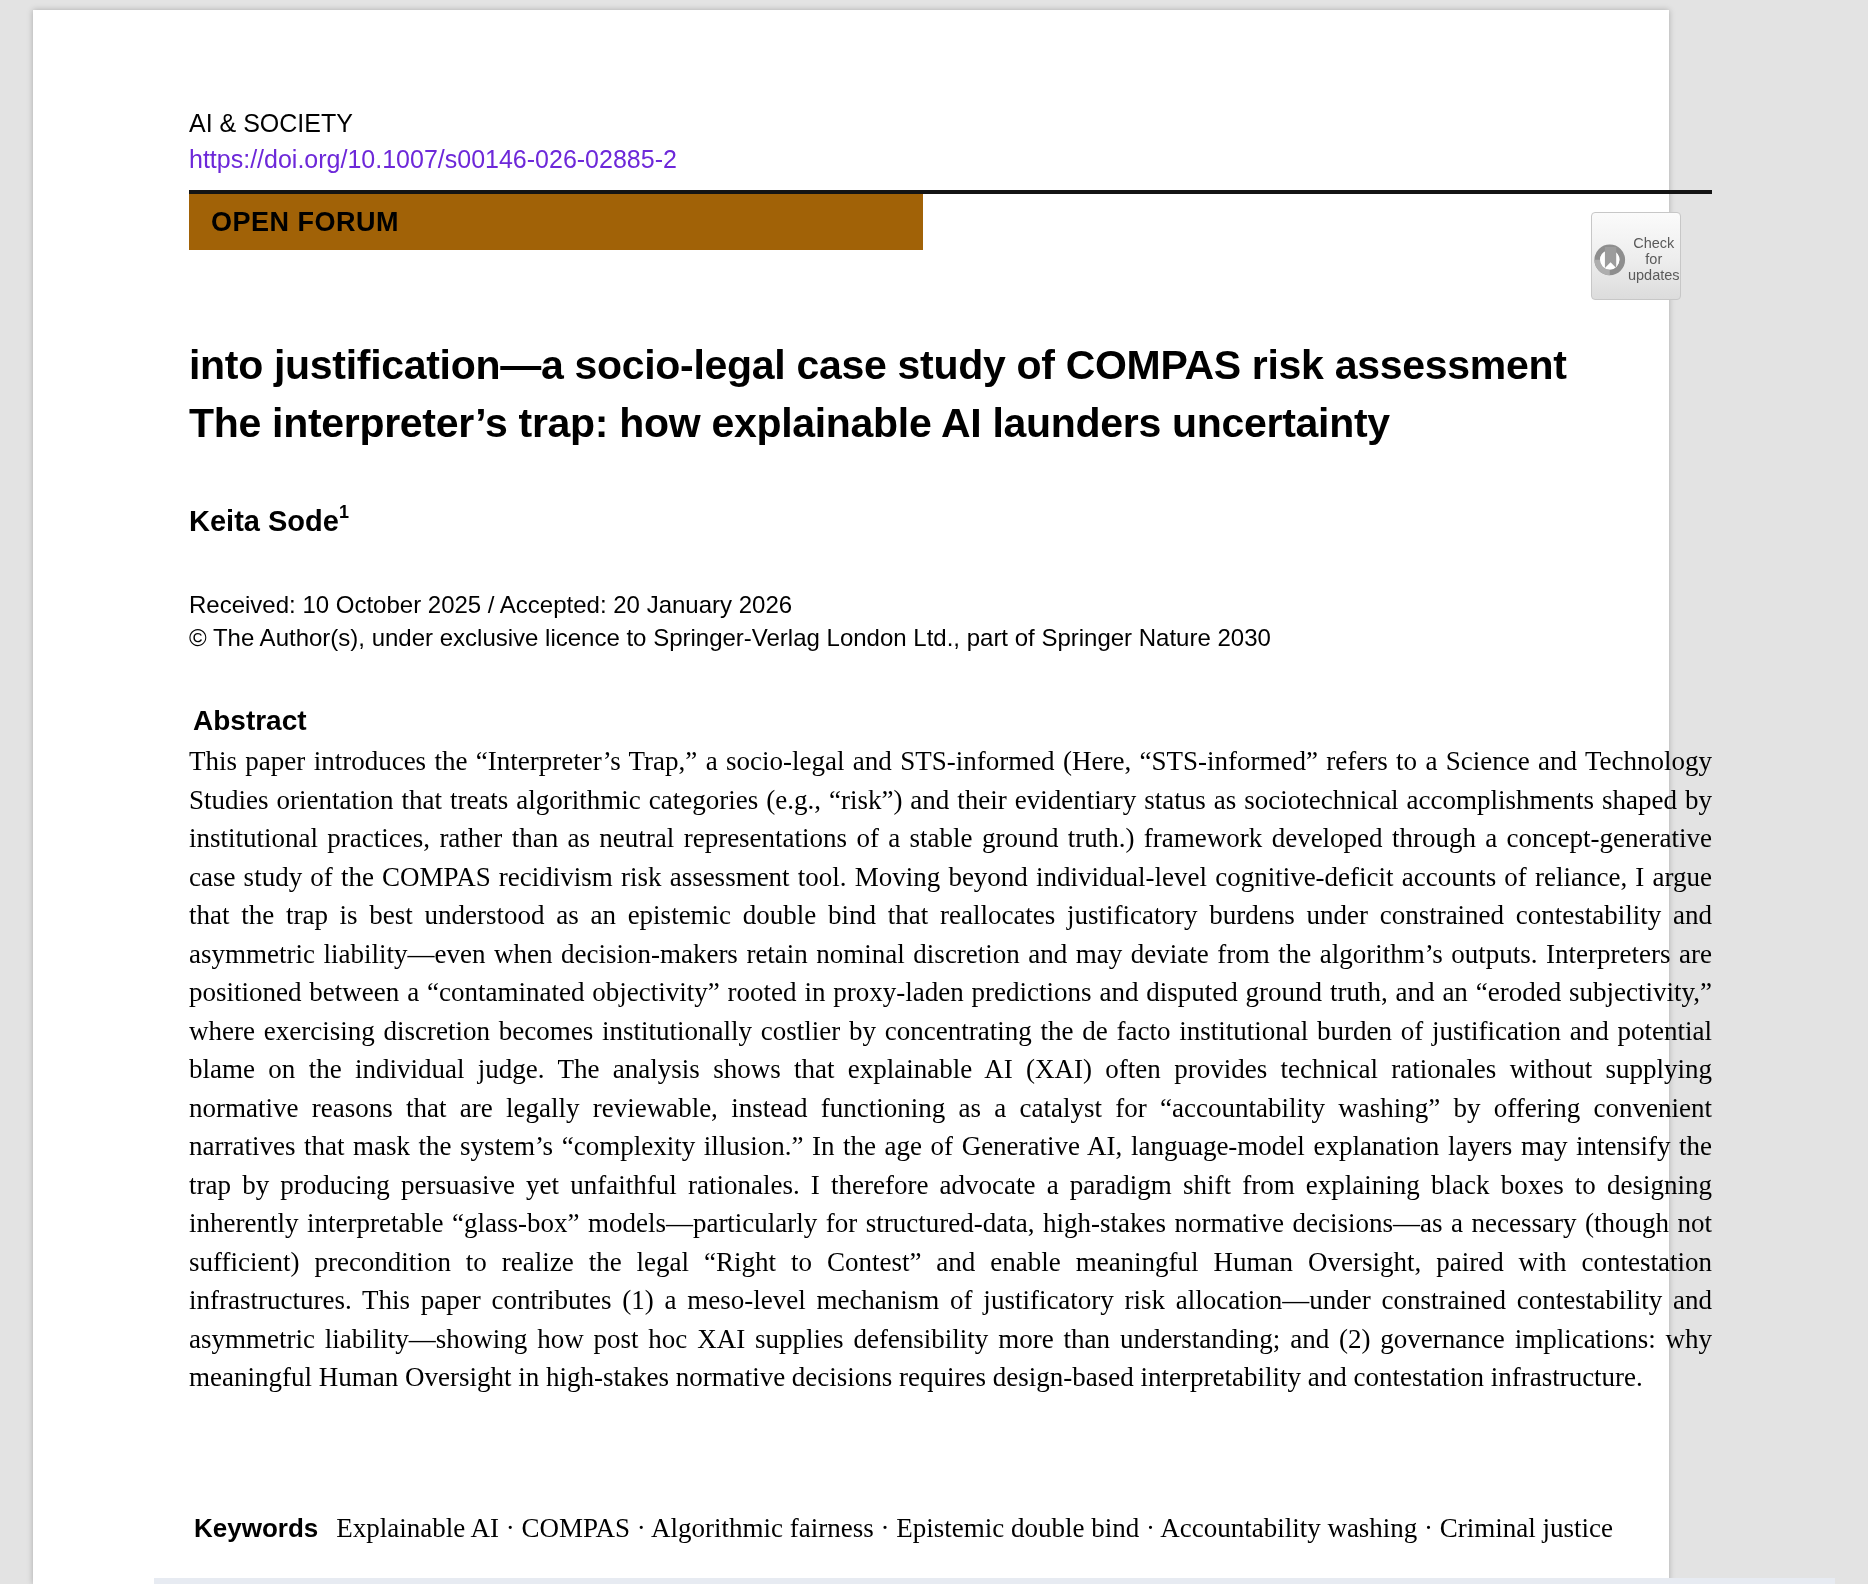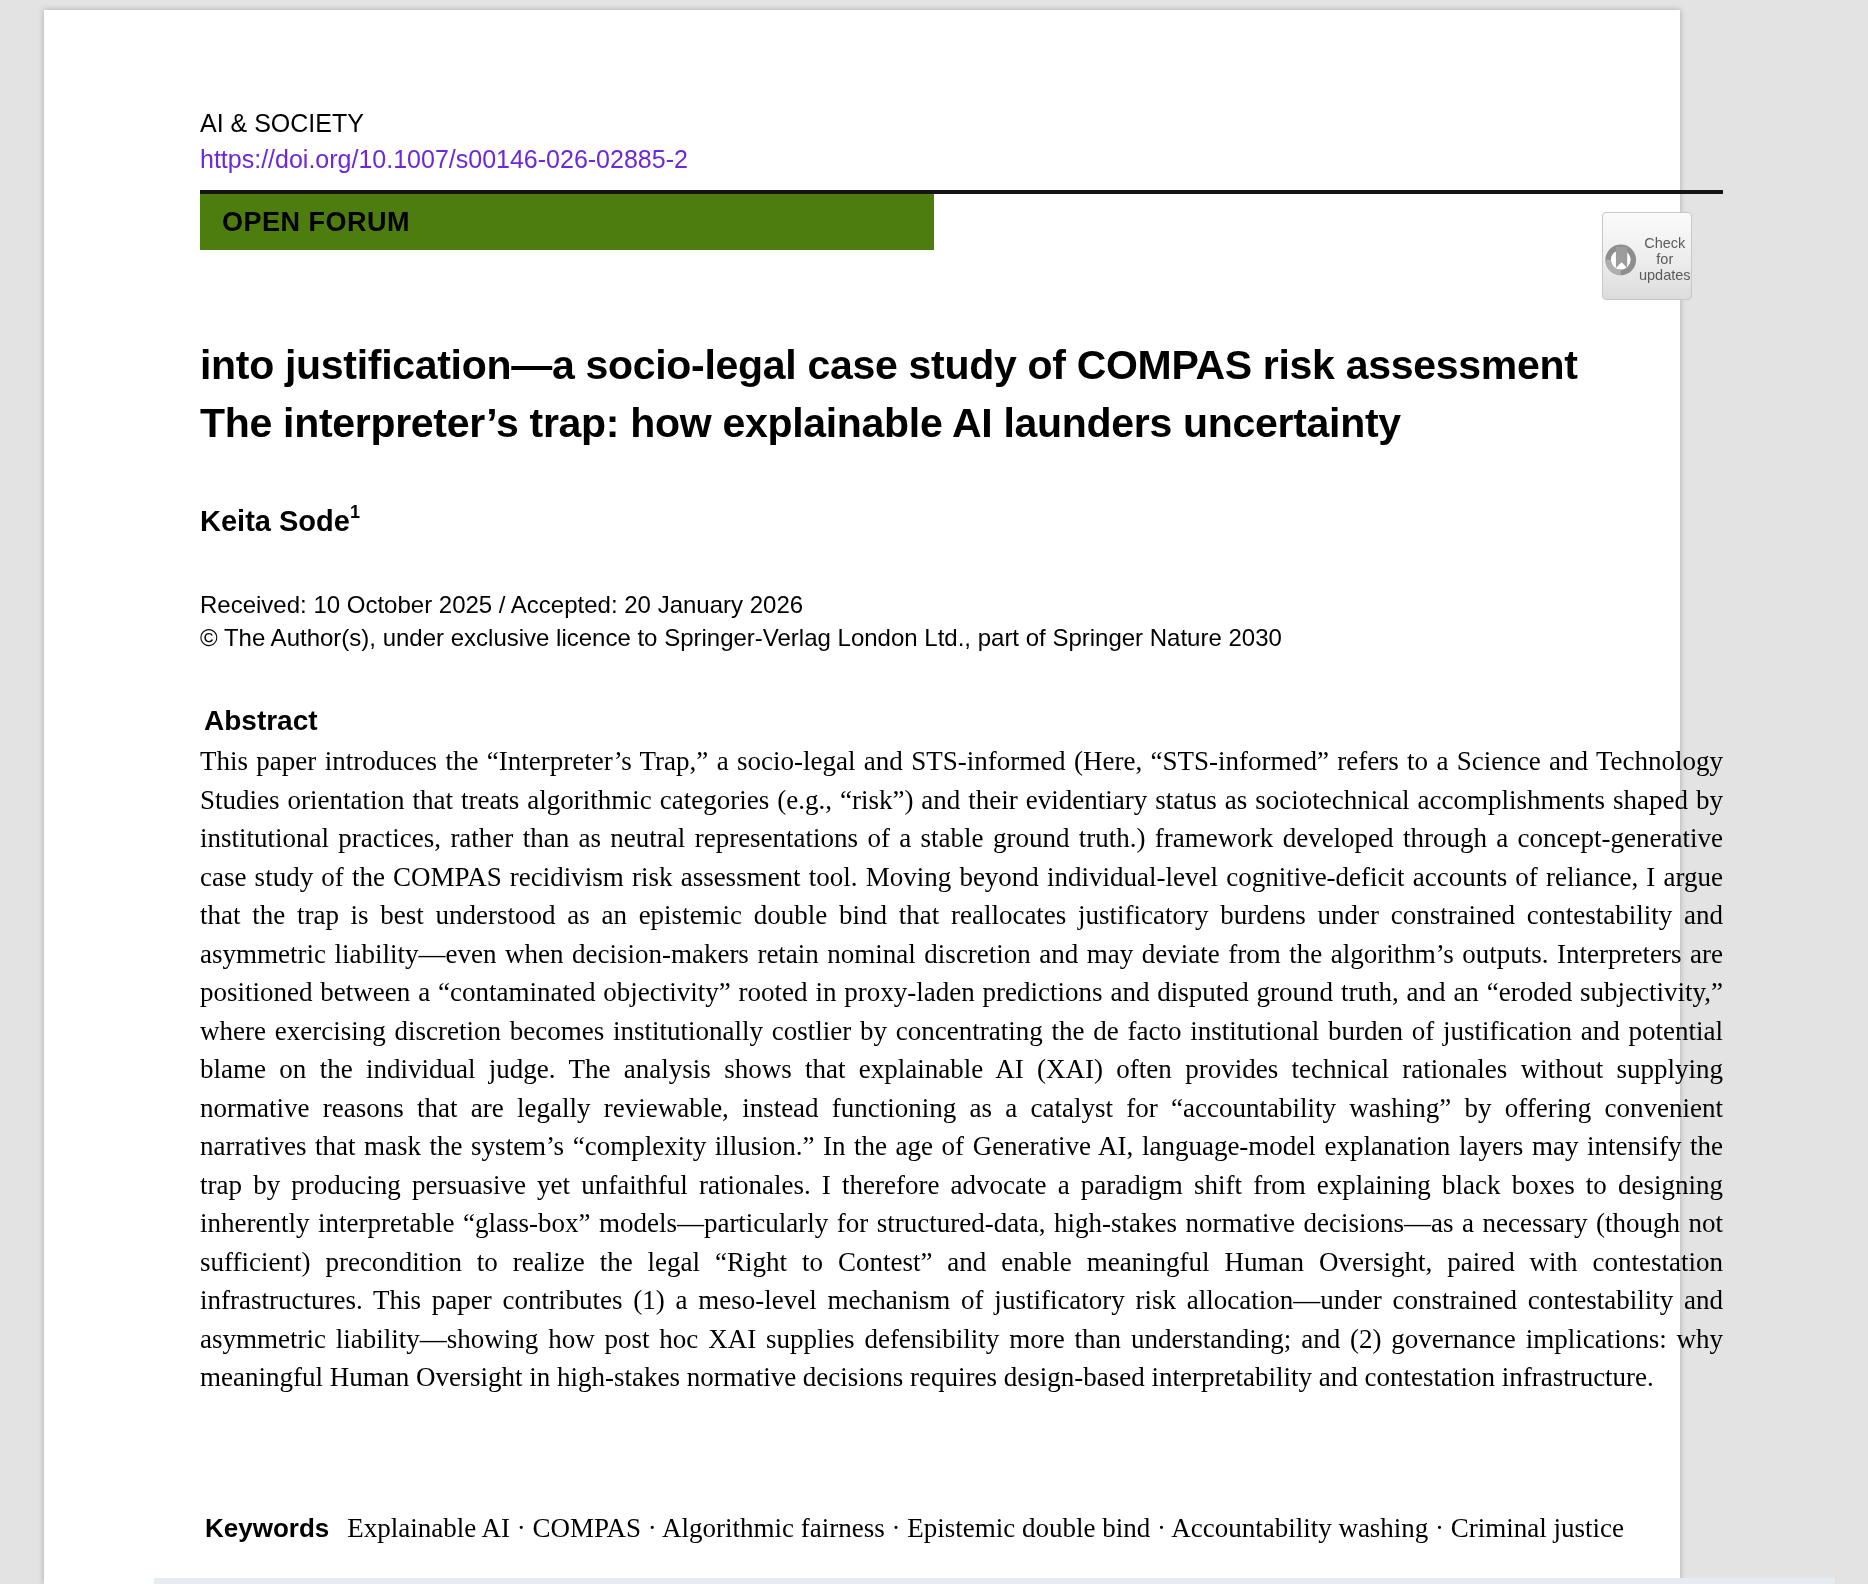--- a/index.html
+++ b/index.html
@@ -9,36 +9,36 @@
     height: 1584px;
     background: #e3e3e3;
     overflow: hidden;
     font-family: "Liberation Sans", sans-serif;
     color: #000;
   }
   .canvas { position: relative; width: 1868px; height: 1584px; }
 
   .page {
     position: absolute;
-    left: 44px; top: 10px;
+    left: 33px; top: 10px;
     width: 1636px; height: 1574px;
     background: #ffffff;
     box-shadow: 0 0 6px rgba(0,0,0,0.25);
     text-decoration: underline;
   }
   .col { position: absolute; left: 156px; width: 1523px; }
 
   .journal-name { top: 98px; font-size: 25px; line-height: 30px; }
   .doi-link { top: 134px; font-size: 25px; line-height: 30px; color: #6d28d9; text-decoration: none; display: block; }
 
   .header-rule { top: 180px; height: 4px; background: #141414; }
 
   .type-banner {
     top: 184px; height: 56px; width: 734px;
-    background: #4d7c0f;
+    background: #a16207;
   }
   .type-banner span {
     font-size: 27px; font-weight: bold; line-height: 56px;
     padding-left: 22px; letter-spacing: 0.5px; display: inline-block;
   }
 
   .check-badge {
     position: absolute;
     left: 1558px; top: 202px;
     width: 90px; height: 88px;

